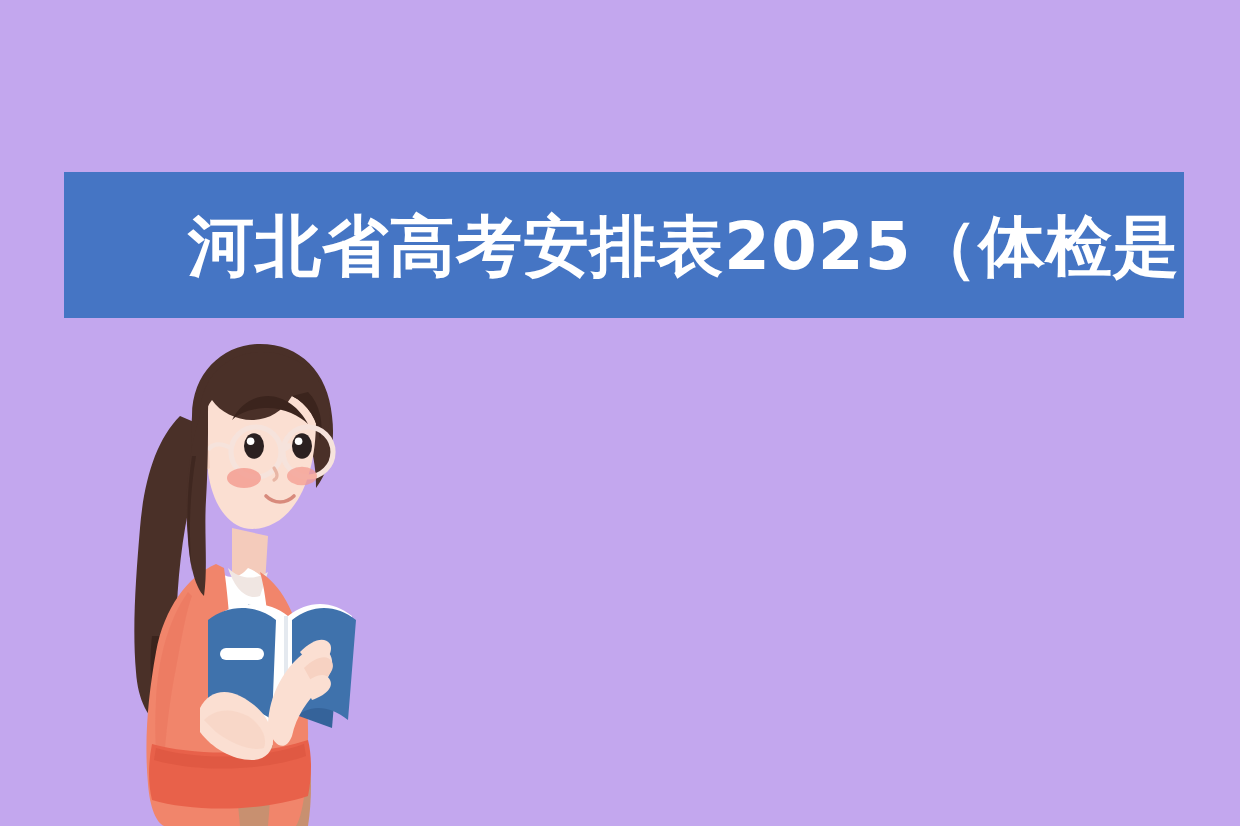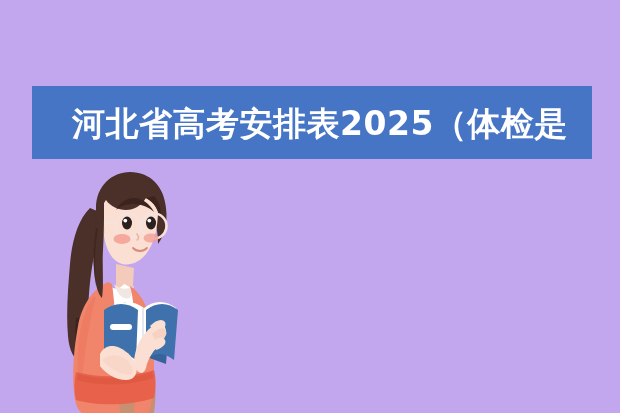--- a/index.html
+++ b/index.html
@@ -27,21 +27,21 @@
     left: 32px;
     top: 86px;
     width: 560px;
     height: 73px;
     background: #4575c4;
     overflow: hidden;
     white-space: nowrap;
   }
   .title-text {
     position: absolute;
-    left: 40px;
+    left: 62px;
     top: 50%;
     transform: translateY(-50%);
     color: #ffffff;
     font-size: 33px;
     font-weight: bold;
     letter-spacing: 0.5px;
     white-space: nowrap;
     line-height: 1;
     font-family: "DejaVu Sans", "Liberation Sans", sans-serif;
   }

